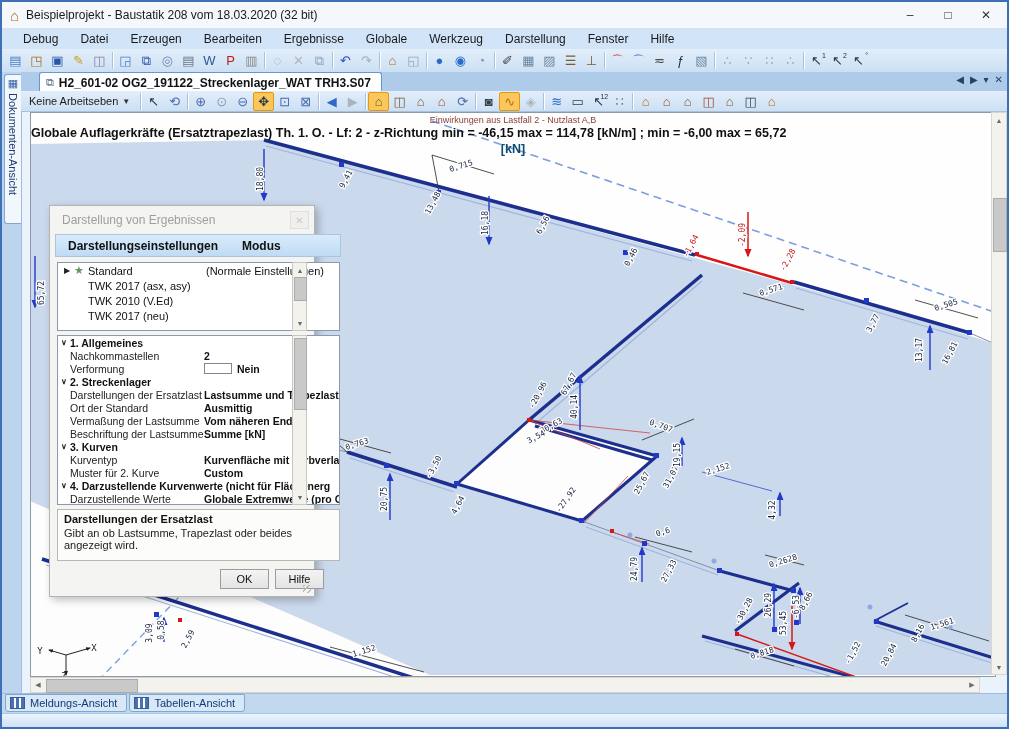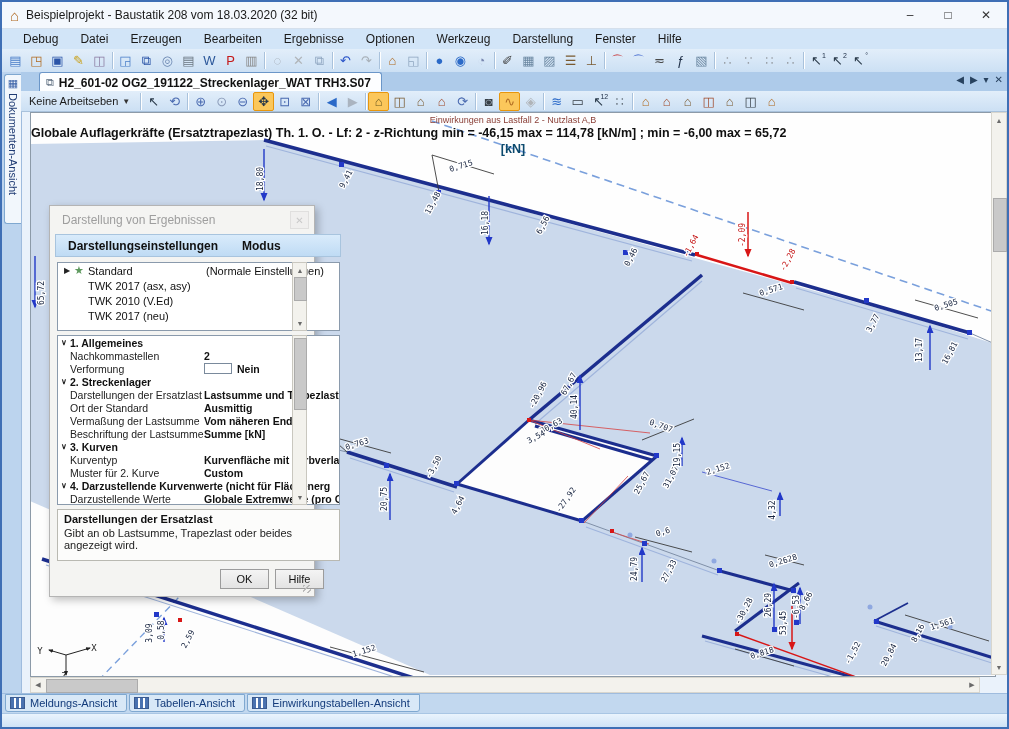--- a/index.html
+++ b/index.html
@@ -104,21 +104,21 @@
       <span>□</span>
       <span>✕</span>
     </div>
 
   <div id="menubar">
       <span class="mi">Debug</span>
       <span class="mi">Datei</span>
       <span class="mi">Erzeugen</span>
       <span class="mi">Bearbeiten</span>
       <span class="mi">Ergebnisse</span>
-      <span class="mi">Optionen</span>
+      <span class="mi">Globale</span>
       <span class="mi">Werkzeug</span>
       <span class="mi">Darstellung</span>
       <span class="mi">Fenster</span>
       <span class="mi">Hilfe</span>
     </div>
 
   <div id="toolbar-main">
       <div class="tbi" style="color: rgb(74, 126, 200);">▤</div>
       <div class="tbi" style="color: rgb(176, 106, 32);">◳</div>
       <div class="tbi" style="color: rgb(43, 85, 168);">▣</div>
@@ -549,21 +549,17 @@
 
   <div id="bottom-tabbar">
       <div class="btab">
         <span class="ic"></span>
         <span class="t">Meldungs-Ansicht</span>
       </div>
       <div class="btab">
         <span class="ic"></span>
         <span class="t">Tabellen-Ansicht</span>
       </div>
-      <div class="btab">
-        <span class="ic"></span>
-        <span class="t">Einwirkungstabellen-Ansicht</span>
-      </div>
     </div>
 
   <div id="statusbar"></div>
 
 </div>
 
 </body></html>

